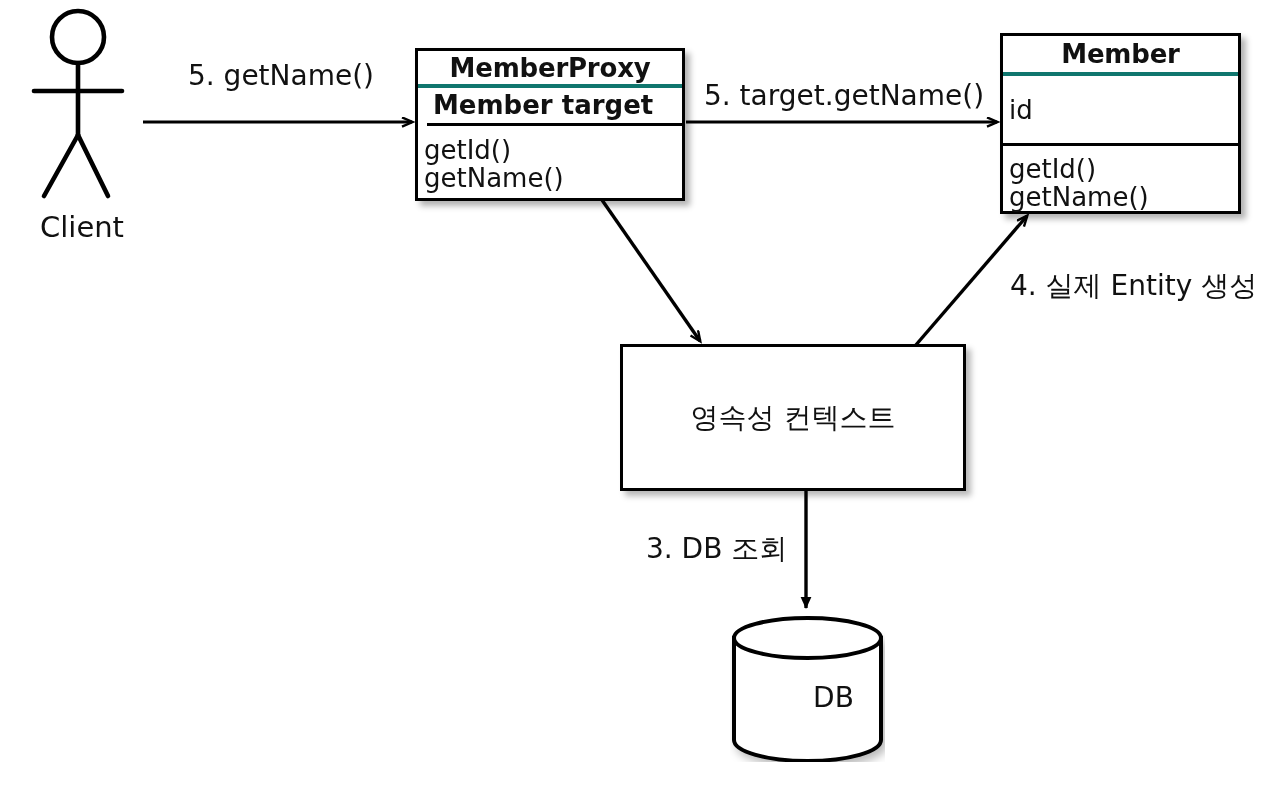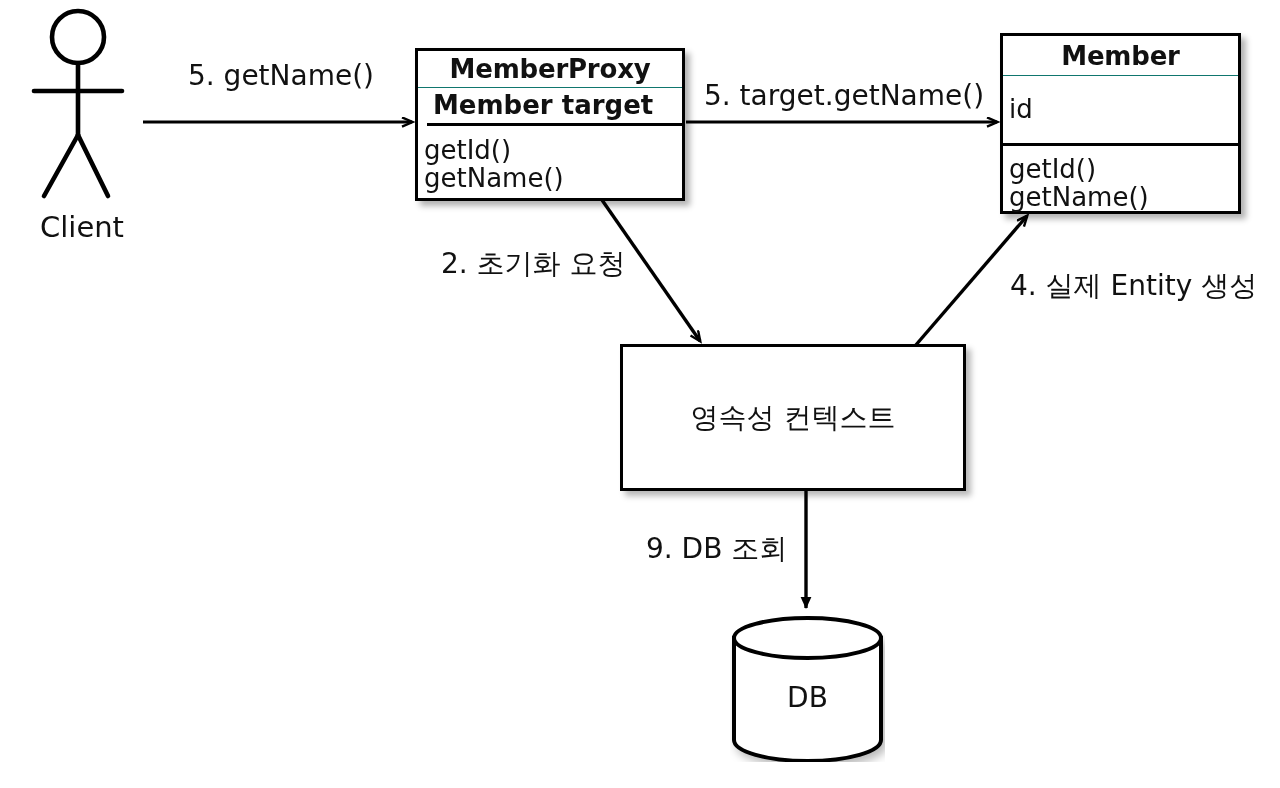--- a/index.html
+++ b/index.html
@@ -25,21 +25,21 @@
   .uml-box {
     position: absolute;
     background: #ffffff;
     border: 3px solid #000000;
     box-shadow: 5px 5px 6px rgba(0,0,0,0.30);
     display: flex; flex-direction: column;
   }
   .uml-title {
     text-align: center;
     font-weight: bold;
-    border-bottom: 1px solid #0f766e;
+    border-bottom: 4px solid #0f766e;
     display: flex; align-items: center; justify-content: center;
     letter-spacing: -0.2px;
   }
   .uml-section {
     border-bottom: 3px solid #000000;
     padding: 0 6px;
     display: flex; flex-direction: column; justify-content: center;
   }
   .uml-section.last { border-bottom: none; justify-content: flex-end; }
   .uml-row { line-height: 1.08; white-space: nowrap; }
@@ -66,21 +66,21 @@
     font-size: 28px;
   }
 
   
   #db-shape {
     position: absolute;
     left: 730px; top: 616px; width: 155px; height: 146px;
   }
   #db-label {
     position: absolute;
-    left: 730px; top: 616px; width: 155px; height: 146px;
+    left: 756px; top: 616px; width: 155px; height: 146px;
     display: flex; align-items: center; justify-content: center;
     font-size: 28px;
     padding-top: 16px;
   }
 
   
   #actor { position: absolute; left: 22px; top: 8px; width: 116px; height: 200px; }
   #actor-label {
     position: absolute; left: 0px; top: 210px; width: 164px;
     text-align: center; font-size: 29px;
@@ -165,17 +165,16 @@
   <svg id="db-shape" viewBox="0 0 155 146" xmlns="http://www.w3.org/2000/svg">
     <g>
       <path d="M4,22 L4,124 A73.5,21 0 0 0 151,124 L151,22 Z" fill="#fff" stroke="#000" stroke-width="4" style="filter:drop-shadow(4px 5px 5px rgba(0,0,0,0.28))"></path>
       <ellipse cx="77.5" cy="22" rx="73.5" ry="20" fill="#fff" stroke="#000" stroke-width="4"></ellipse>
     </g>
   </svg>
   <div id="db-label">DB</div>
 
   <div class="edge-label" id="lbl-1">5. getName()</div>
   <div class="edge-label" id="lbl-5">5. target.getName()</div>
-  <div class="edge-label" id="lbl-2">2. 초기화 요청</div>
   <div class="edge-label" id="lbl-4">4. 실제 Entity 생성</div>
-  <div class="edge-label" id="lbl-3">9. DB 조회</div>
+  <div class="edge-label" id="lbl-3">3. DB 조회</div>
 
 </div>
 
 </body></html>

